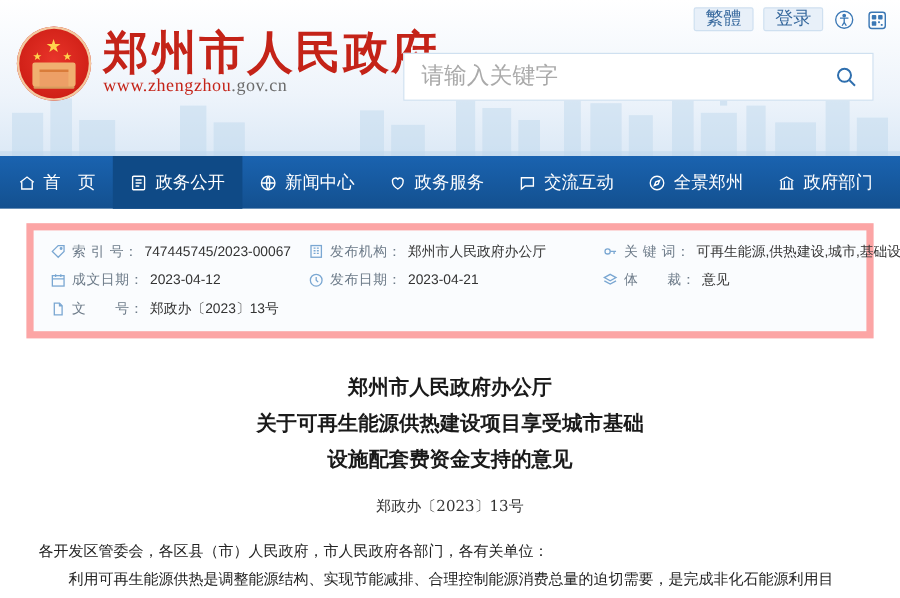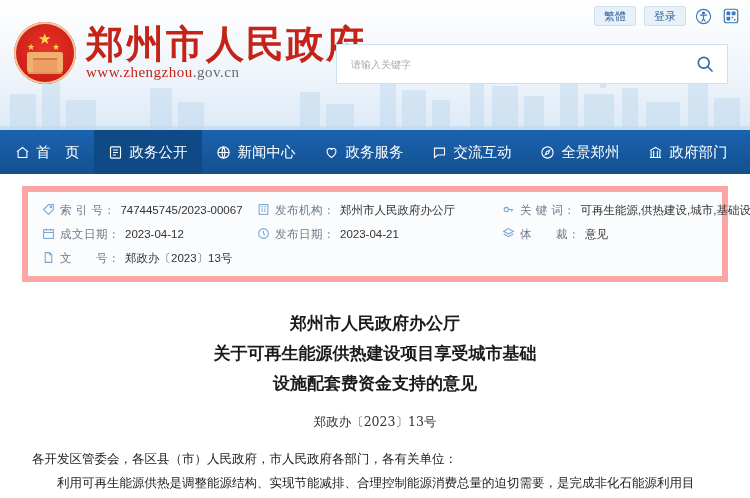--- a/index.html
+++ b/index.html
@@ -19,22 +19,22 @@
     height: 130px;
     background: linear-gradient(to bottom, #ffffff 0%, #eef4fb 60%, #dce9f6 100%);
     overflow: hidden;
   }
   .skyline {
     position: absolute; left: 0; bottom: 0; width: 750px; height: 86px;
     opacity: .55;
   }
   .topbar {
     position: absolute; top: 6px; right: 10px;
-    display: flex; align-items: center; gap: 8px;
-    font-size: 11px; color: #2c6aa8;
+    display: flex; align-items: flex-end; gap: 8px;
+    font-size: 15px; color: #2c6aa8;
   }
   .topbar .tlink {
     background: #e8f0f9;
     border: 1px solid #cfe0f0;
     color: #35679c;
     padding: 2px 9px;
     border-radius: 2px;
     line-height: 14px;
   }
   .topbar .ticon {
@@ -90,21 +90,21 @@
 
   .searchbox {
     position: absolute; right: 22px; top: 44px;
     width: 392px; height: 40px;
     background: #fff;
     border: 1px solid #cfe0f0;
     display: flex; align-items: center;
   }
   .searchbox input {
     flex: 1; height: 100%; border: 0; outline: none;
-    padding: 0 14px; font-size: 10px; color: #c2410c;
+    padding: 0 14px; font-size: 19px; color: #c2410c;
     background: transparent;
     font-family: "Liberation Sans", sans-serif;
   }
   .searchbox input::placeholder { color: #aaa; }
   .search-btn {
     width: 44px; height: 100%;
     display: flex; align-items: center; justify-content: center;
     color: #2f6fae; cursor: pointer;
   }
 

